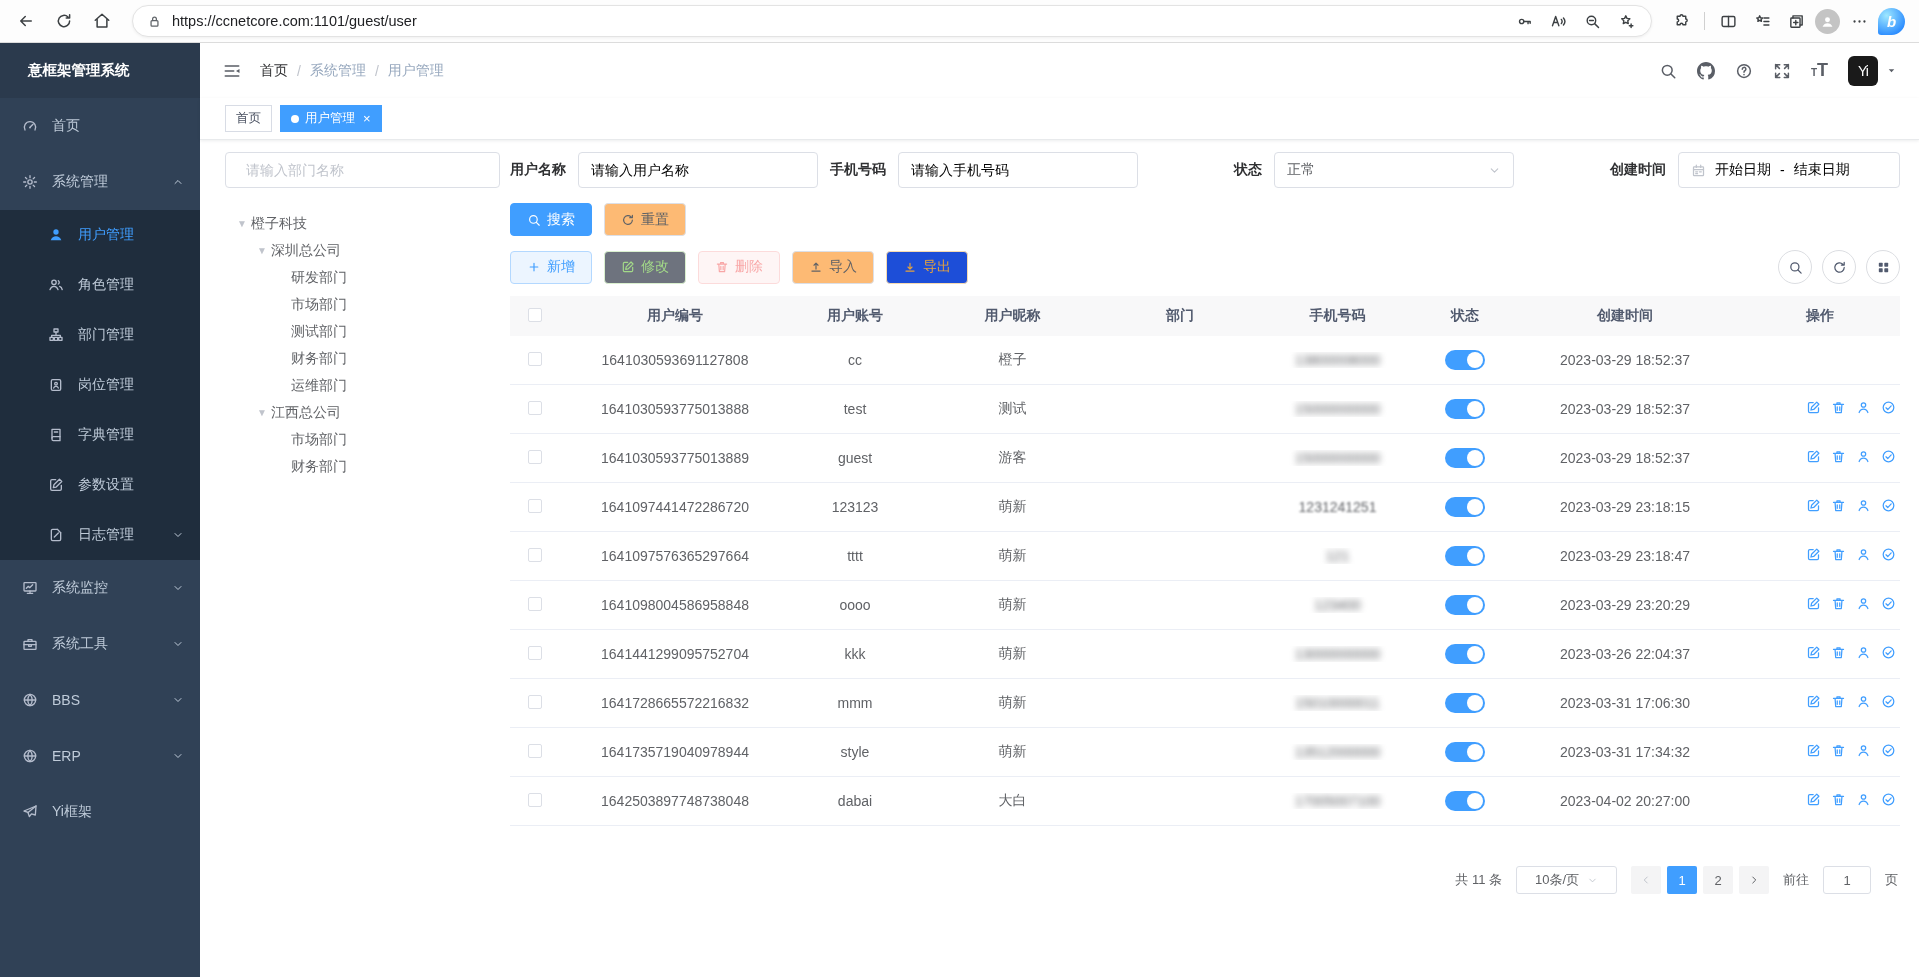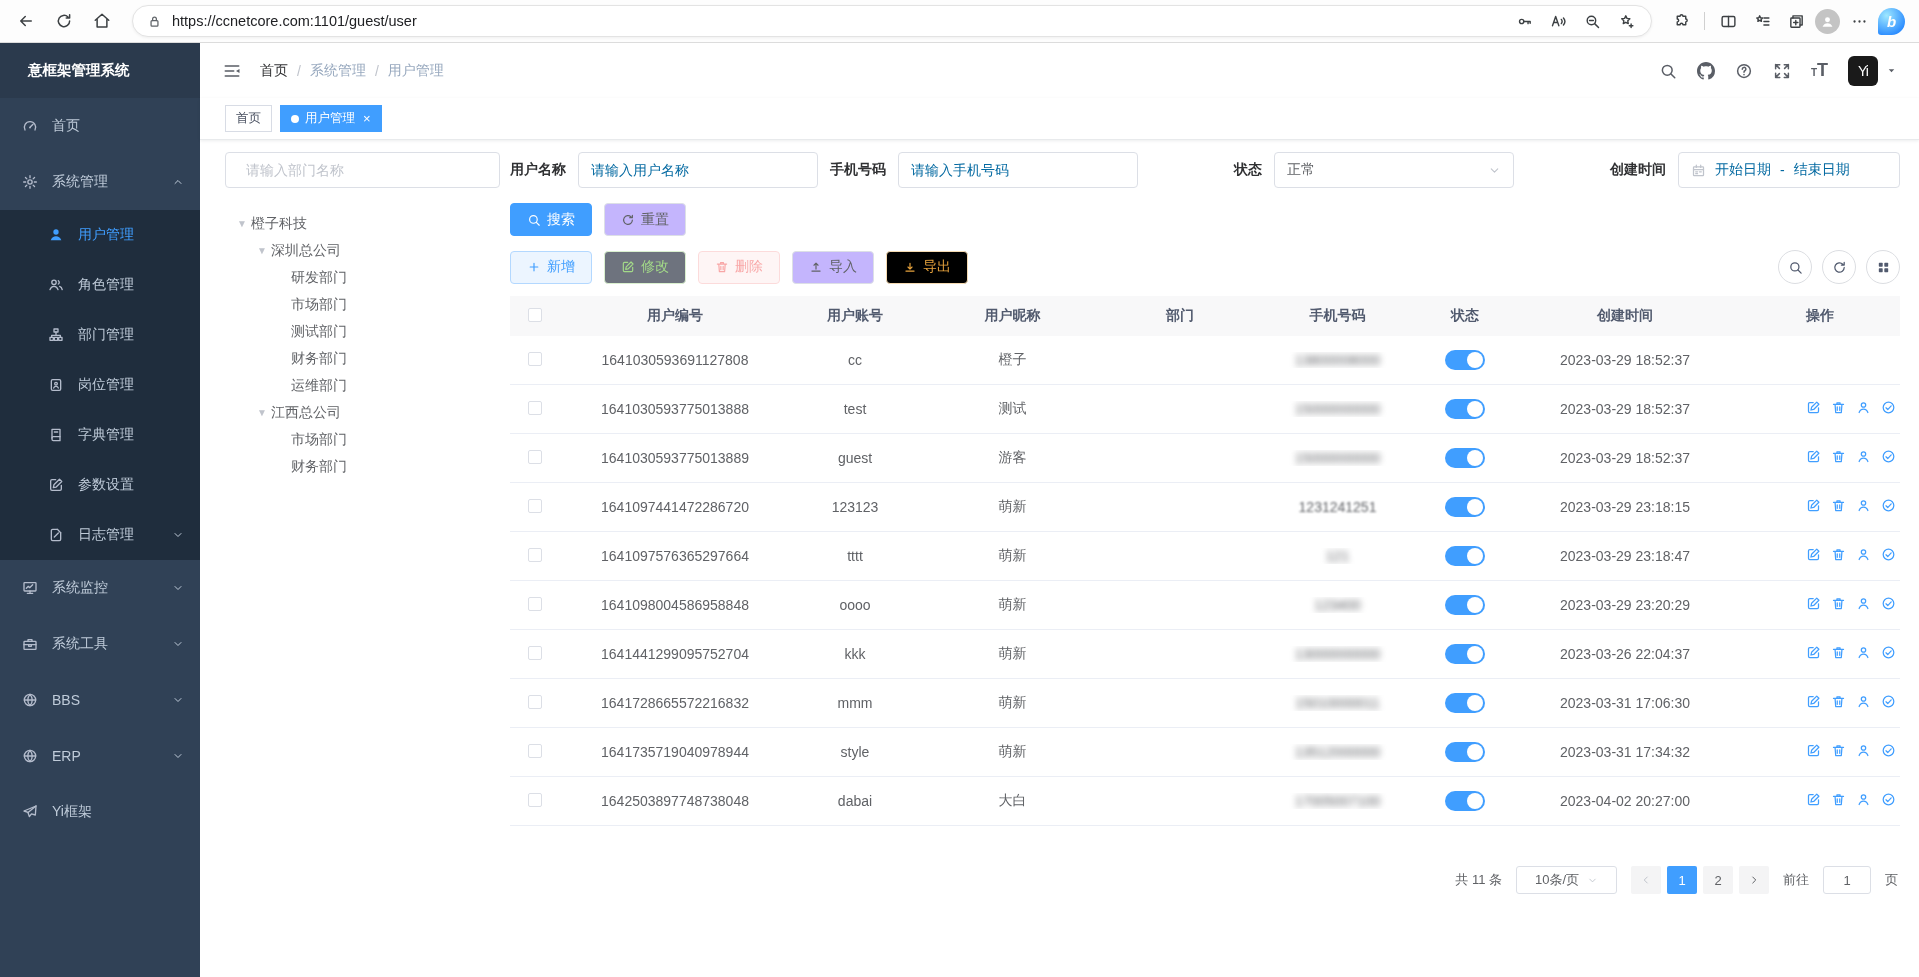--- a/index.html
+++ b/index.html
@@ -66,36 +66,36 @@
   .tree-search input::placeholder { color:#c0c4cc; }
   .tree { margin-top:22px; }
   .tree-node { height:27px; display:flex; align-items:center; font-size:14px; color:#606266; cursor:pointer; }
   .tree-caret { width:18px; font-size:10px; color:#c0c4cc; text-align:center; flex:none; }
 
   .table-panel { flex:1; min-width:0; }
   .filter-row { display:flex; align-items:center; height:36px; gap:12px; }
   .f-label { font-weight:bold; color:#303133; white-space:nowrap; }
   .f-input, .f-select, .f-date { height:36px; border:1px solid #dcdfe6; border-radius:4px; display:flex; align-items:center; padding:0 12px; color:#606266; background:#fff; }
   .f-input input { border:none; outline:none; width:100%; font-size:14px; font-family:inherit; }
-  .f-input input::placeholder, .ph { color:#0369a1; }
+  .f-input input::placeholder, .ph { color:#000000; }
   .f-input.name { width:240px; }
   .f-input.phone { width:240px; margin-right:auto; }
   .f-select { width:240px; justify-content:space-between; margin-right:auto; }
   .f-select .icon { color:#c0c4cc; font-size:13px; }
   .f-date { width:222px; gap:9px; color:#c0c4cc; }
   .f-date .icon { font-size:15px; }
 
   .btn-row { margin-top:15px; display:flex; gap:12px; }
-  .btn { height:33px; border-radius:4px; display:inline-flex; align-items:center; gap:6px; padding:0 16px; font-size:14px; cursor:pointer; border:1px solid #dcdfe6; background:#c4b5fd; color:#606266; }
+  .btn { height:33px; border-radius:4px; display:inline-flex; align-items:center; gap:6px; padding:0 16px; font-size:14px; cursor:pointer; border:1px solid #dcdfe6; background:#fdba74; color:#606266; }
   .btn .icon { font-size:14px; }
   .btn.solid-primary { background:#409eff; border-color:#409eff; color:#fff; }
   .btn.plain-primary { background:#ecf5ff; border-color:#b3d8ff; color:#409eff; }
   .btn.plain-success { background:#0f172a; border-color:#c2e7b0; color:#67c23a; opacity:.6; }
   .btn.plain-danger { background:#fef0f0; border-color:#fbc4c4; color:#f56c6c; opacity:.6; }
-  .btn.plain-warning { background:#000000; border-color:#f5dab1; color:#e6a23c;align-items:center; }
+  .btn.plain-warning { background:#1d4ed8; border-color:#f5dab1; color:#e6a23c;align-items:center; }
 
   .toolbar { margin-top:14px; display:flex; align-items:center; gap:12px; }
   .toolbar-tools { margin-left:auto; display:flex; gap:10px; }
   .circle-btn { width:34px; height:34px; border-radius:50%; border:1px solid #dcdee2; display:flex; align-items:center; justify-content:center; color:#515a6e; font-size:15px; cursor:pointer; background:#fff; }
 
   
   .table { margin-top:12px; width:100%; font-size:14px; }
   .t-row { display:flex; align-items:center; border-bottom:1px solid #ebeef5; }
   .t-head { background:#f8f8f9; color:#515a6e; font-weight:bold; height:40px; border-bottom:none; }
   .t-body .t-row { height:49px; color:#606266; background:#fff; }

